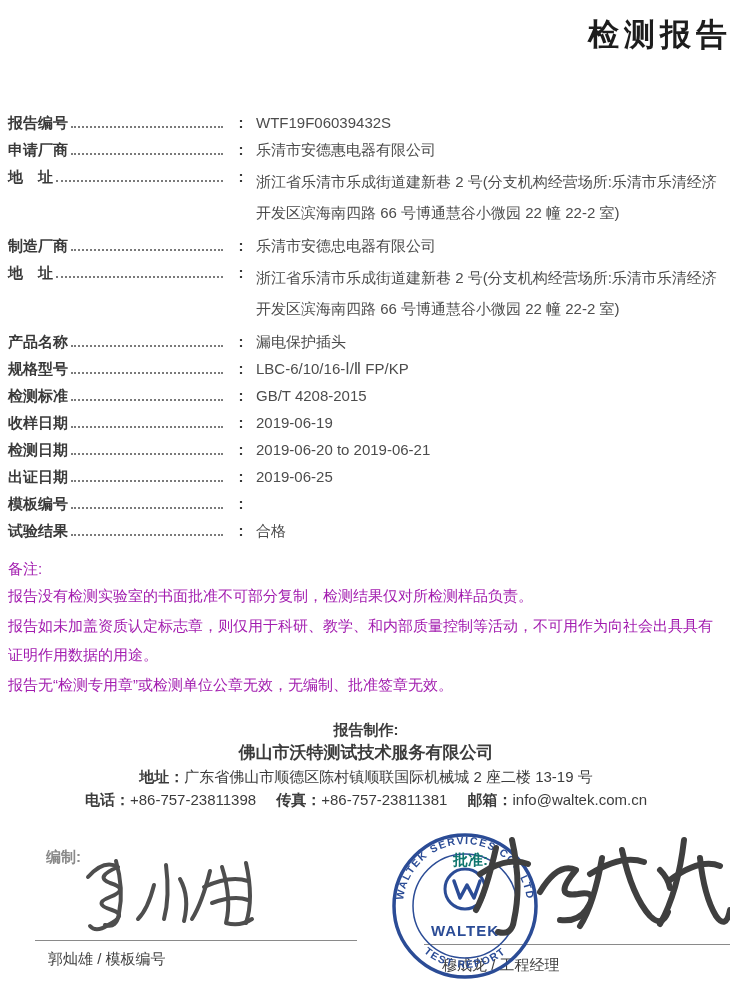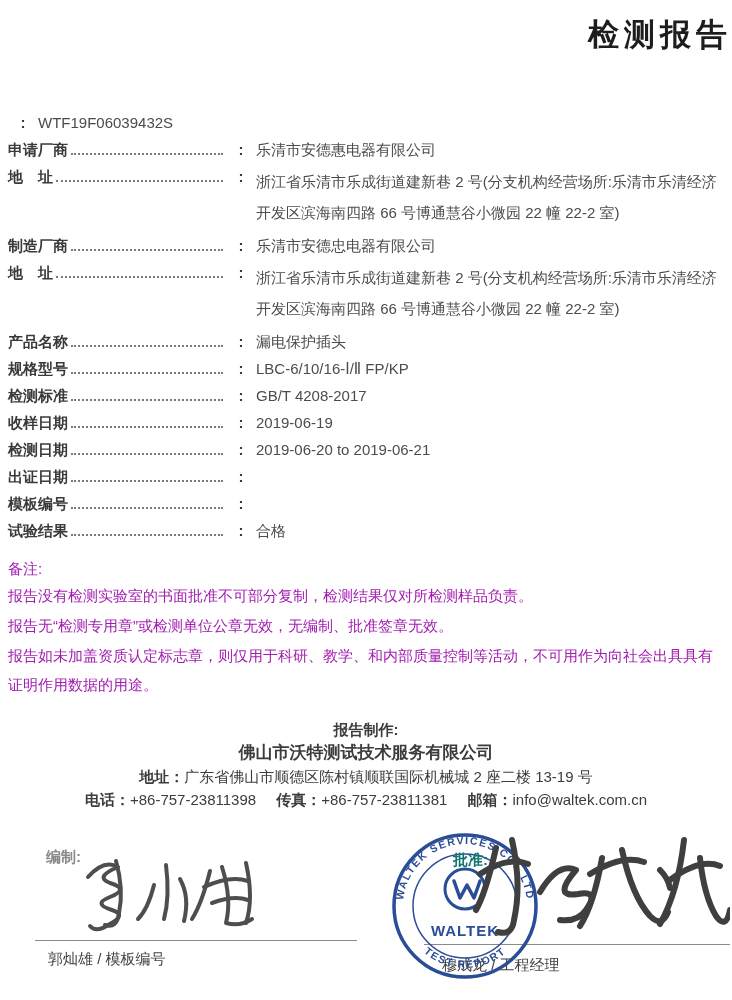--- a/index.html
+++ b/index.html
@@ -58,20 +58,24 @@
 </head>
 <body>
 
 <div class="page">
 
   <h1 class="title">检测报告</h1>
 
   <div class="fields">
 
     <div class="row">
+      <div class="lbl">
+          <span class="t">报告编号</span>
+          <span class="dots"></span>
+        </div>
       <div class="colon">:</div>
       <div class="val">WTF19F06039432S</div>
     </div>
 
     <div class="row">
       <div class="lbl">
           <span class="t">申请厂商</span>
           <span class="dots"></span>
         </div>
       <div class="colon">:</div>
@@ -122,21 +126,21 @@
       <div class="colon">:</div>
       <div class="val">LBC-6/10/16-Ⅰ/Ⅱ  FP/KP</div>
     </div>
 
     <div class="row">
       <div class="lbl">
           <span class="t">检测标准</span>
           <span class="dots"></span>
         </div>
       <div class="colon">:</div>
-      <div class="val">GB/T 4208-2017</div>
+      <div class="val">GB/T 4208-2015</div>
     </div>
 
     <div class="row">
       <div class="lbl">
           <span class="t">收样日期</span>
           <span class="dots"></span>
         </div>
       <div class="colon">:</div>
       <div class="val">2019-06-19</div>
     </div>
@@ -149,20 +153,21 @@
       <div class="colon">:</div>
       <div class="val">2019-06-20 to 2019-06-21</div>
     </div>
 
     <div class="row">
       <div class="lbl">
           <span class="t">出证日期</span>
           <span class="dots"></span>
         </div>
       <div class="colon">:</div>
+      <div class="val">2019-06-25</div>
     </div>
 
     <div class="row">
       <div class="lbl">
           <span class="t">模板编号</span>
           <span class="dots"></span>
         </div>
       <div class="colon">:</div>
     </div>
 
@@ -173,22 +178,22 @@
         </div>
       <div class="colon">:</div>
       <div class="val">合格</div>
     </div>
 
   </div>
 
   <div class="notes">
     <div class="nh">备注:</div>
     <p>报告没有检测实验室的书面批准不可部分复制，检测结果仅对所检测样品负责。</p>
+    <p>报告如未加盖资质认定标志章，则仅用于科研、教学、和内部质量控制等活动，不可用作为向社会出具具有证明作用数据的用途。</p>
     <p>报告无“检测专用章”或检测单位公章无效，无编制、批准签章无效。</p>
-    <p>报告如未加盖资质认定标志章，则仅用于科研、教学、和内部质量控制等活动，不可用作为向社会出具具有证明作用数据的用途。</p>
   </div>
 
   <div class="maker">
     <div class="mh">报告制作:</div>
     <div class="mc">佛山市沃特测试技术服务有限公司</div>
     <div class="ma"><b>地址：</b><span>广东省佛山市顺德区陈村镇顺联国际机械城 2 座二楼 13-19 号</span></div>
     <div class="mt">
       <span class="seg"><b>电话：</b><span>+86-757-23811398</span></span>
       <span class="seg"><b>传真：</b><span>+86-757-23811381</span></span>
       <span class="seg"><b>邮箱：</b><span>info@waltek.com.cn</span></span>

